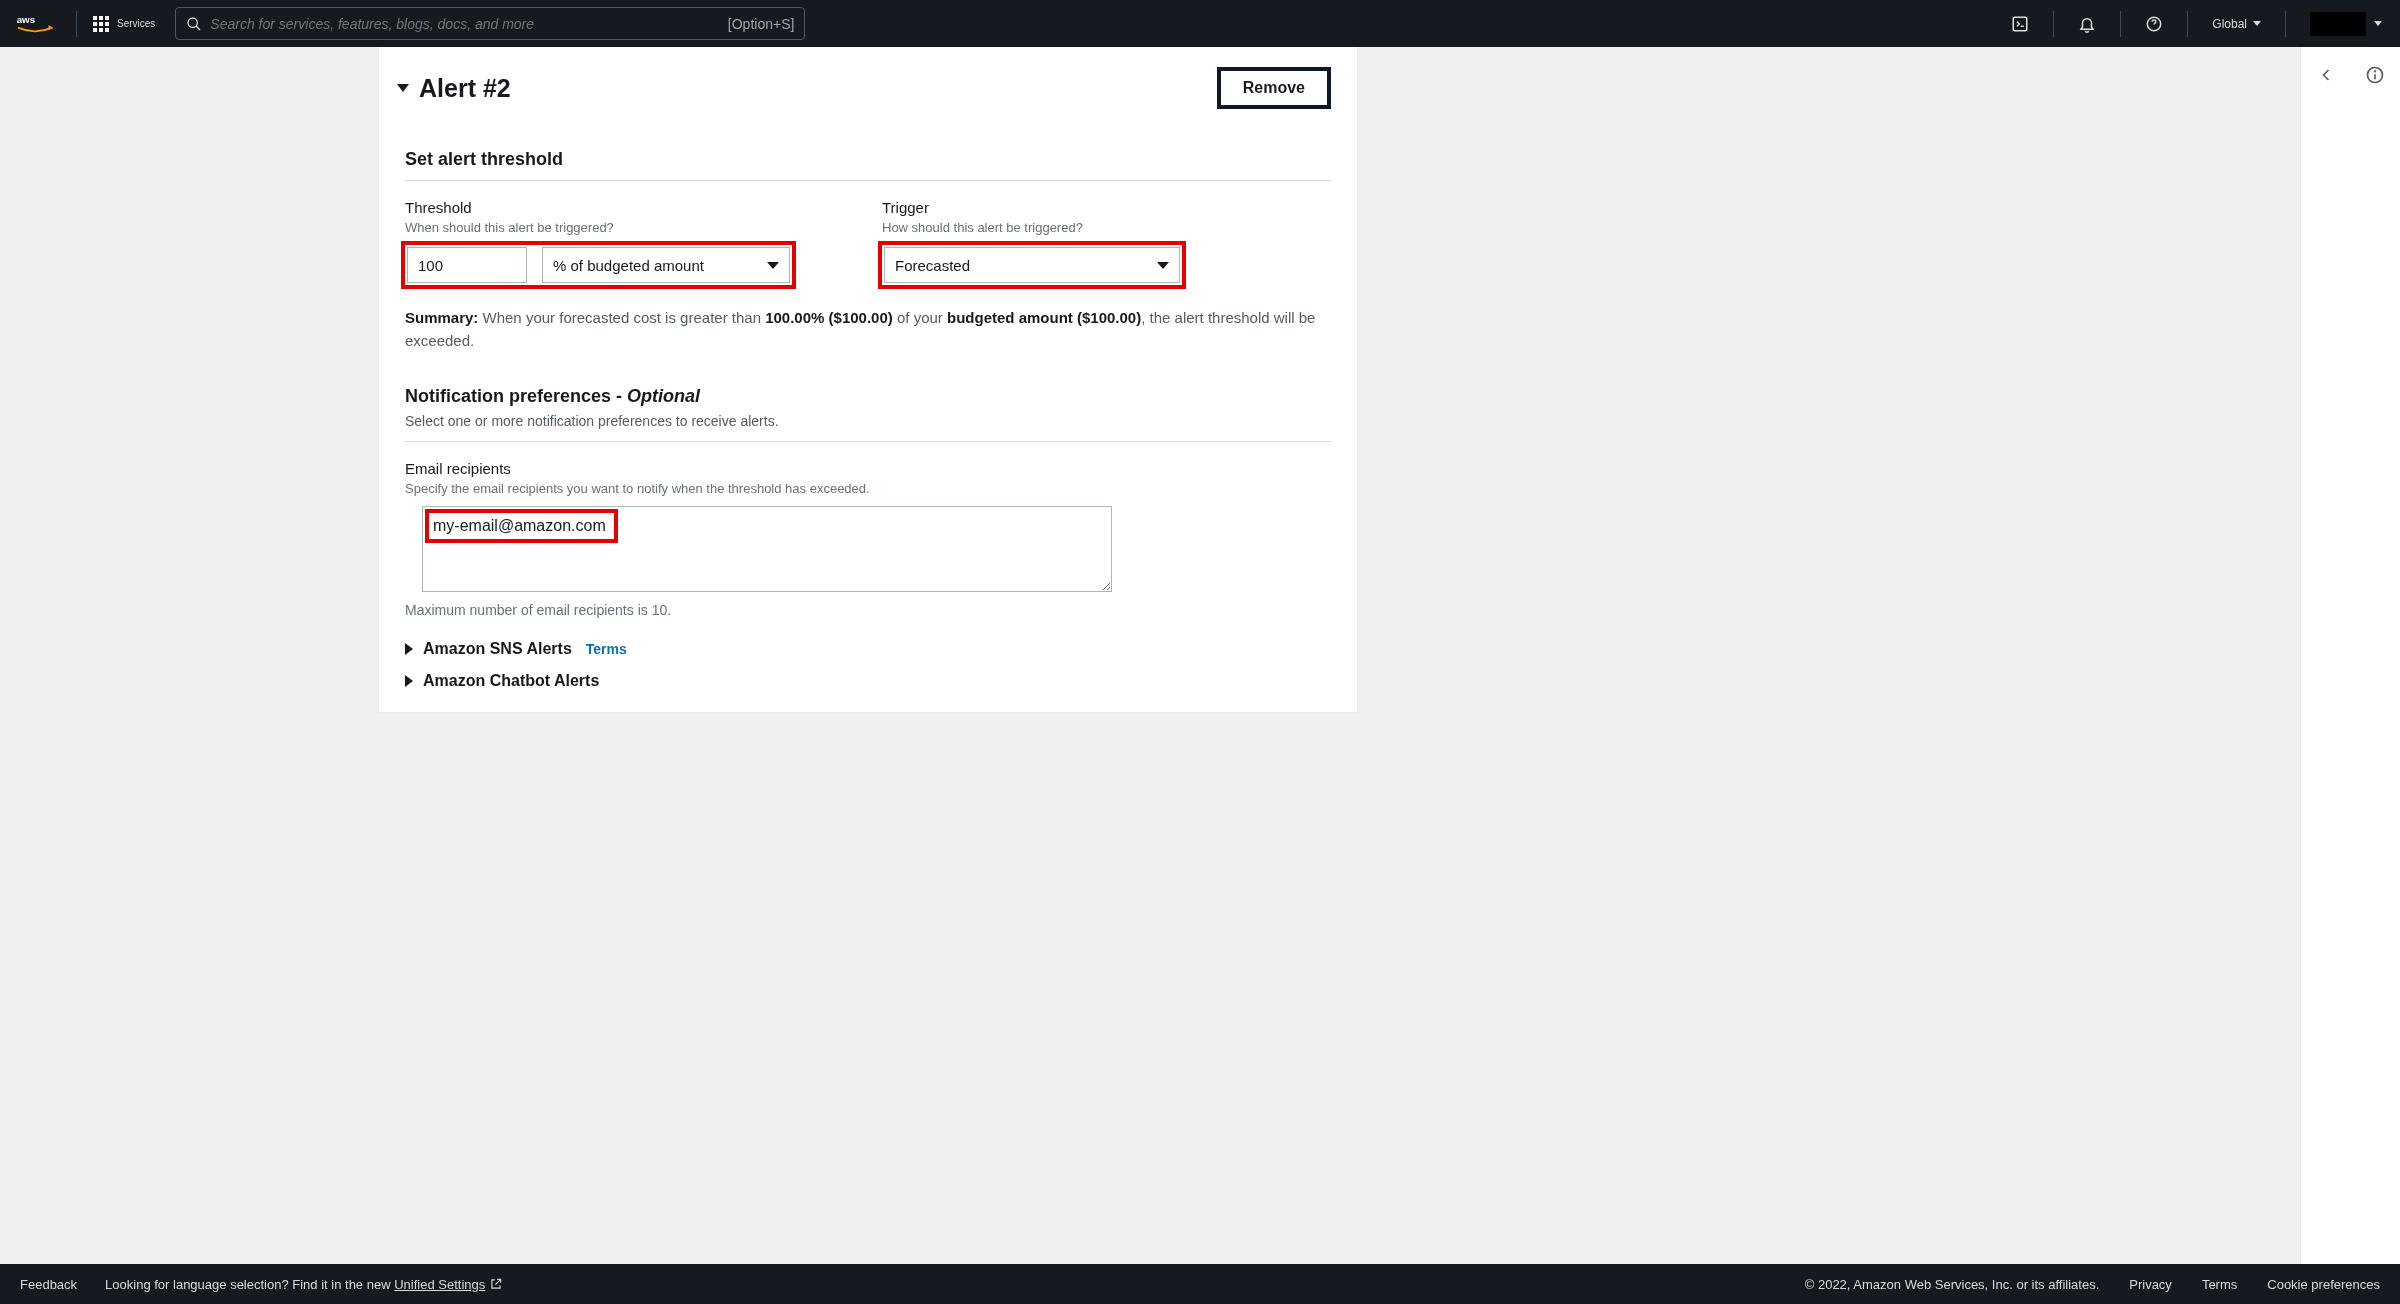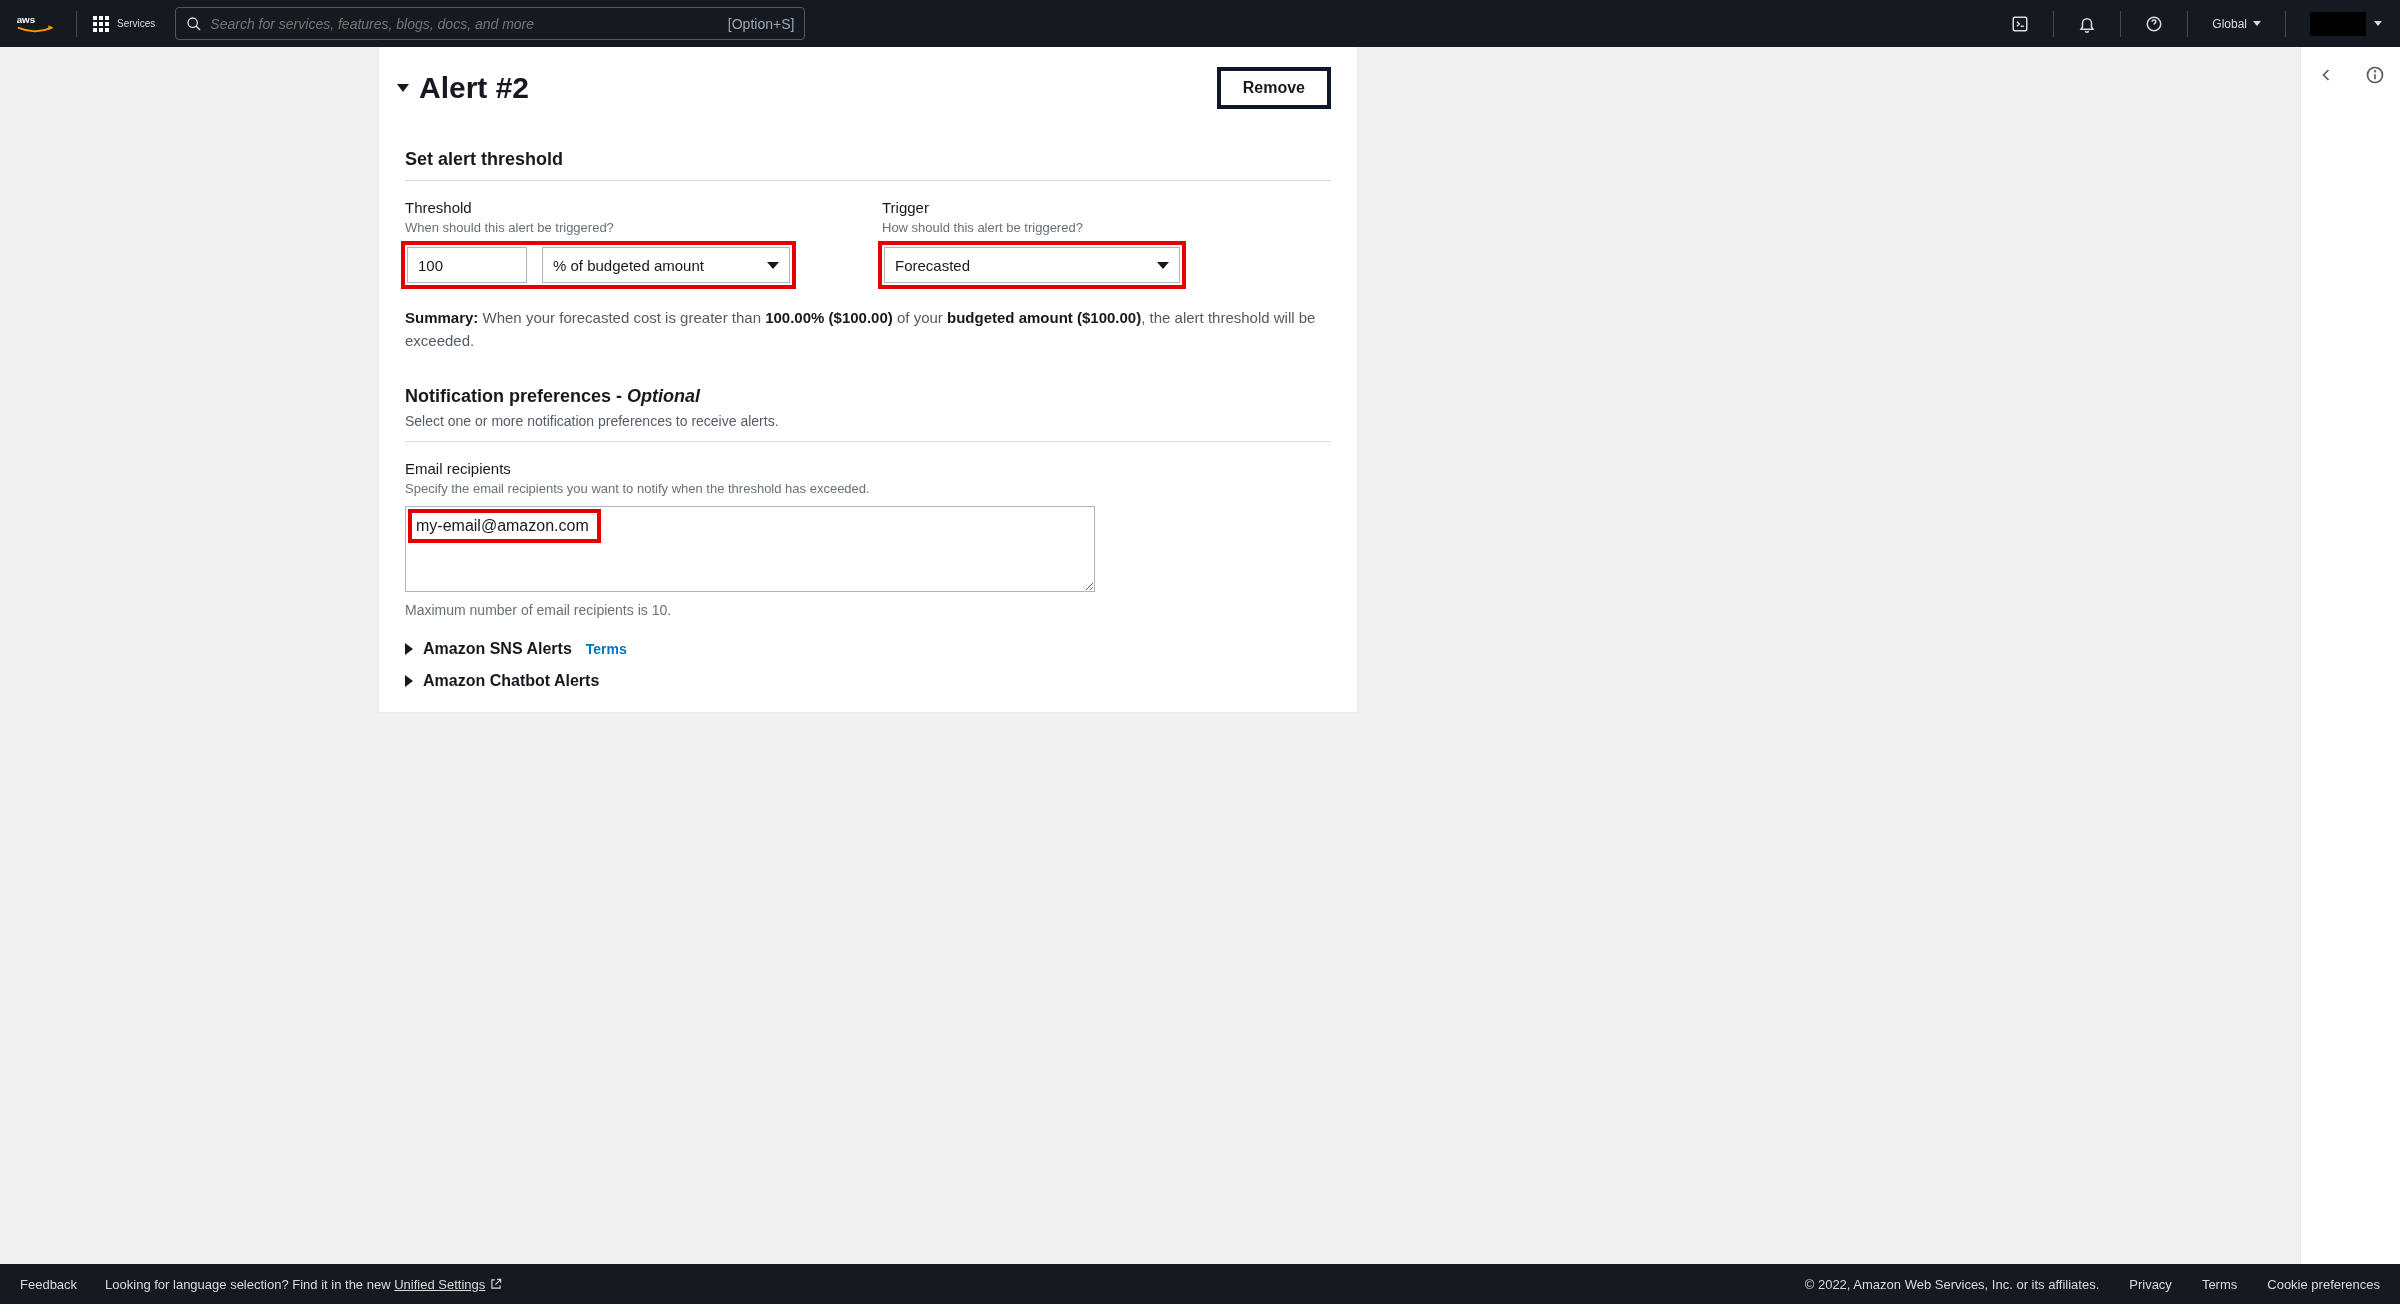--- a/index.html
+++ b/index.html
@@ -70,21 +70,21 @@
   .side-tools { position:absolute; top:18px; left:0; right:0; display:flex; justify-content:space-around; }
   .side-tools svg { width:20px; height:20px; stroke:#545b64; fill:none; stroke-width:2; }
 
   
   .panel-header {
     display:flex; align-items:center; justify-content:space-between;
     padding: 20px 26px 20px 18px;
   }
   .panel-header-left { display:flex; align-items:center; gap:10px; }
   .caret-toggle { width:0; height:0; border-left:6px solid transparent; border-right:6px solid transparent; border-top:8px solid #16191f; cursor:pointer; }
-  .panel-title { font-size: 30px; font-weight: 700; color:#16191f; }
+  .panel-title { font-size: 25px; font-weight: 700; color:#16191f; }
   .remove-btn {
     border: 4px solid #0f172a; background:#fff; color:#16191f;
     font-size:16px; font-weight:700;
     padding: 8px 22px; cursor:pointer;
   }
   .panel-body { padding: 8px 26px 22px 26px; }
 
   .section-title { font-size:18px; font-weight:700; color:#16191f; margin-top:12px; }
   .hr { height:1px; background:#d5dbdb; margin: 10px 0 18px 0; }
 
@@ -130,21 +130,21 @@
   .footer {
     background: #16191f; color:#d5dbdb; height:40px; flex-shrink:0;
     display:flex; align-items:center; padding:0 20px; font-size:13px;
   }
   .footer a { color:#d5dbdb; text-decoration:none; }
   .footer .footer-left { display:flex; align-items:center; gap:28px; }
   .footer .unified { text-decoration: underline; display:inline-flex; align-items:center; gap:4px; }
   .footer-right { margin-left:auto; display:flex; align-items:center; gap:30px; }
 
   
-  .emailwrap { position:relative; width:737px; }
+  .emailwrap { position:relative; width:737px;margin-left:17px; }
   .email-red {
     position:absolute; top:3px; left:3px;
     border:4px solid #e60000;
     padding:4px 8px 4px 4px;
     font-size:16px; color:#16191f;
     pointer-events:none;
   }
 </style>
 </head>
 <body>

